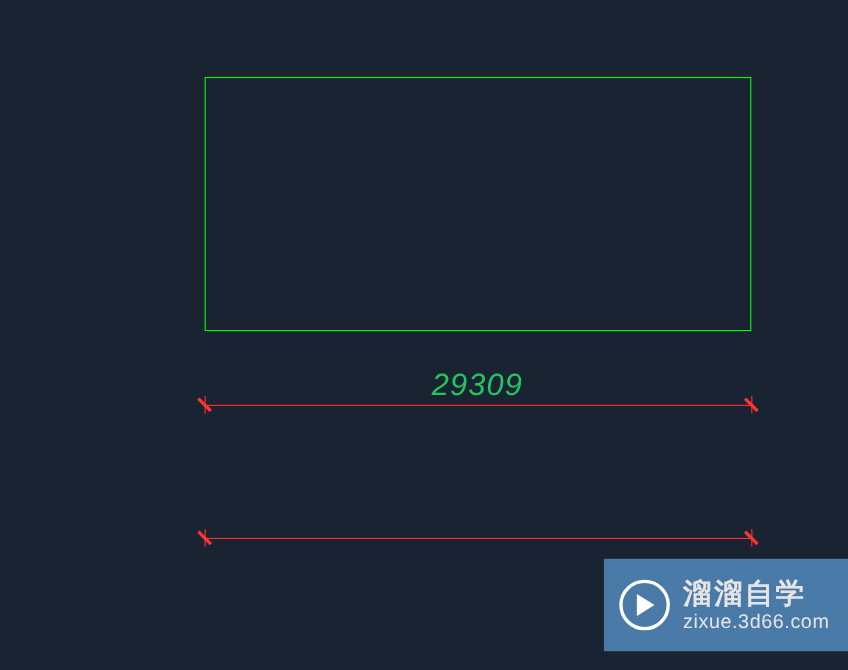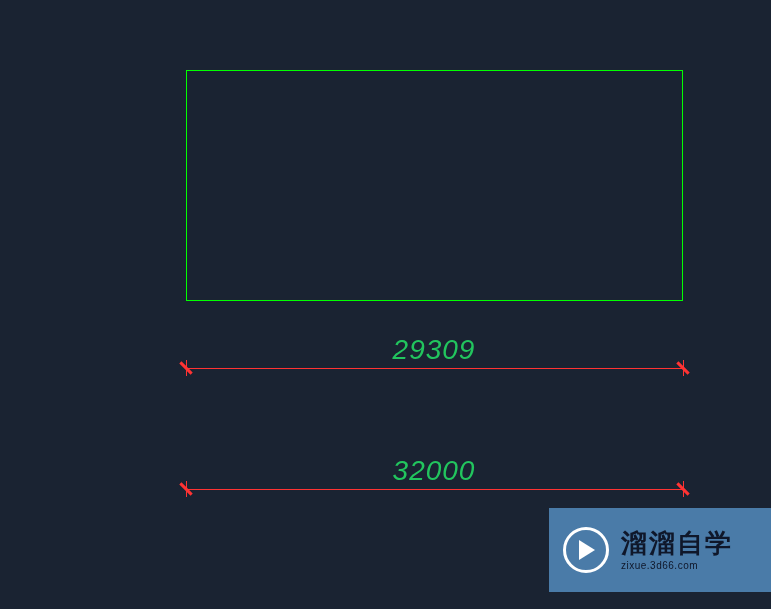--- a/index.html
+++ b/index.html
@@ -78,47 +78,47 @@
       border-radius: 50%;
       display: flex;
       align-items: center;
       justify-content: center;
       flex-shrink: 0;
     }
     .watermark-icon svg { display: block; }
     .watermark-text {
       display: flex;
       flex-direction: column;
-      color: #0f172a;
+      color: #e5e5e5;
       line-height: 1.2;
     }
     .watermark-title {
       font-size: 26px;
       font-weight: bold;
       letter-spacing: 2px;
     }
     .watermark-url {
-      font-size: 10px;
+      font-size: 18px;
       letter-spacing: 0.5px;
+      text-align: right;
     }
   </style>
 </head>
 <body>
 
 <div class="canvas">
   <div class="green-rect" style="left:186px; top:70px; width:497px; height:231px;"></div>
 
   <div class="dim-text" style="left:434px; top:334px;">29309</div>
   <div class="dim-line" style="left:186px; top:368px; width:497px;"></div>
   <div class="ext-line" style="left:186px; top:360px; height:16px;"></div>
   <div class="ext-line" style="left:683px; top:360px; height:16px;"></div>
   <div class="tick" style="left:179px; top:361px;"></div>
   <div class="tick" style="left:676px; top:361px;"></div>
 
-  <div class="dim-text" style="left:434px; top:455px;">32000</div>
   <div class="dim-line" style="left:186px; top:489px; width:497px;"></div>
   <div class="ext-line" style="left:186px; top:481px; height:16px;"></div>
   <div class="ext-line" style="left:683px; top:481px; height:16px;"></div>
   <div class="tick" style="left:179px; top:482px;"></div>
   <div class="tick" style="left:676px; top:482px;"></div>
 </div>
 
 <div class="watermark">
   <div class="watermark-icon">
     <svg width="20" height="22" viewBox="0 0 20 22">

